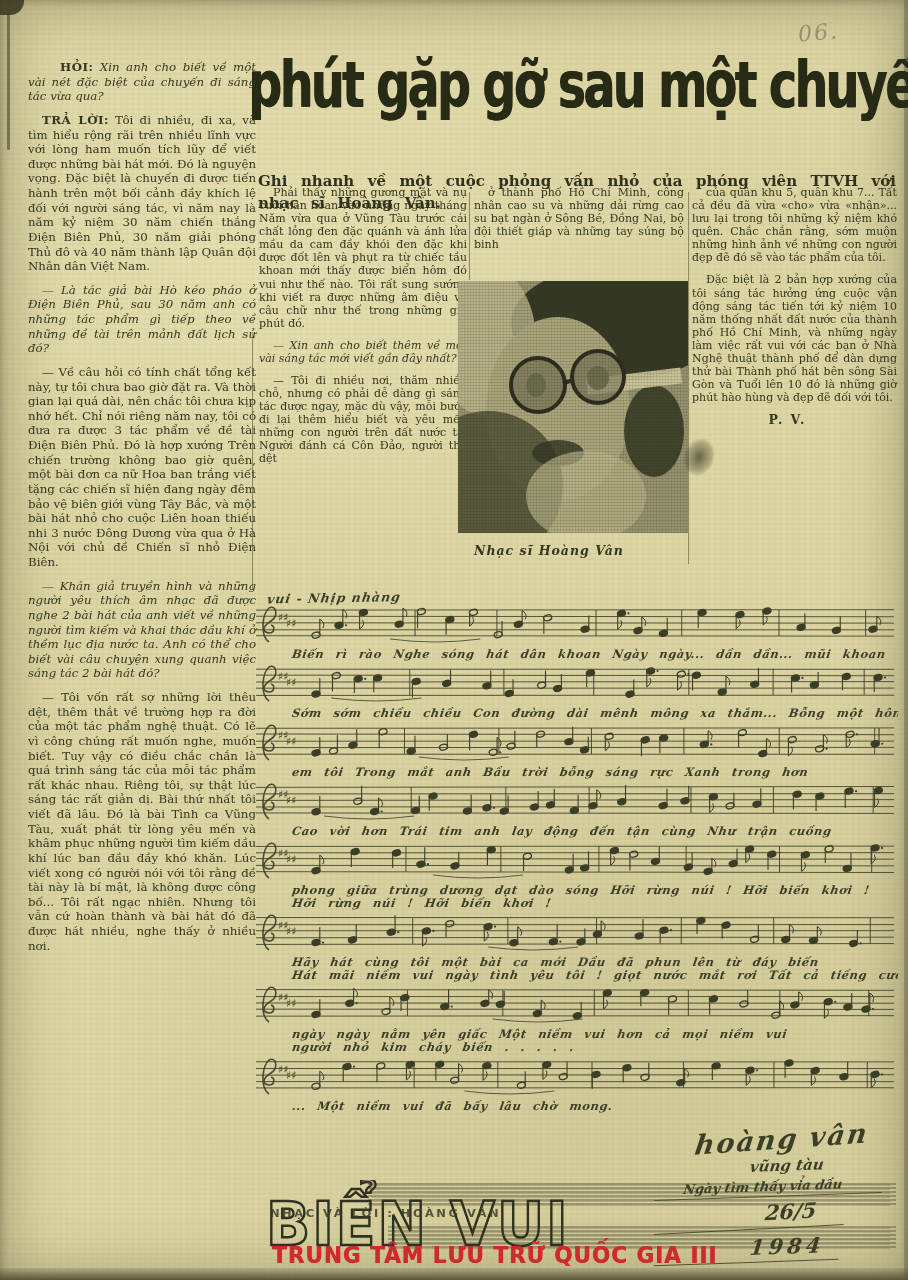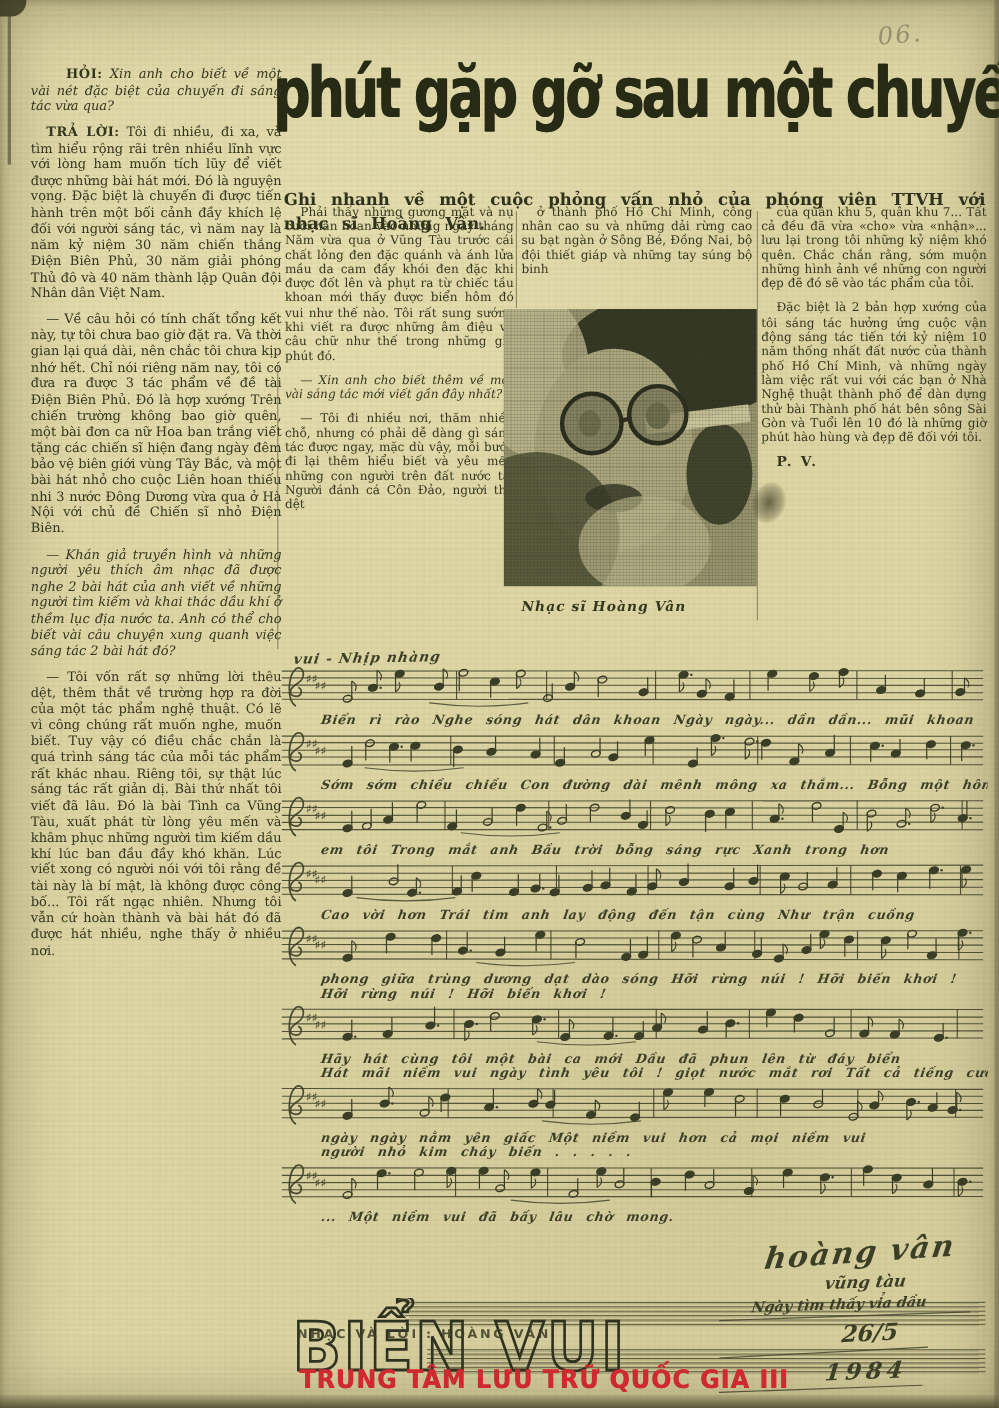--- a/index.html
+++ b/index.html
@@ -52,21 +52,21 @@
   
   .col{position:absolute;font-size:11.5px;line-height:1.2;color:#34371f;text-align:justify;}
   .col p{margin:0 0 9px 0;text-indent:14px;}
   .col p.q{font-style:italic;}
   .plabel{font-style:normal;font-weight:bold;letter-spacing:.5px;}
   .col-left{left:28px;top:60px;width:228px;font-size:11.8px;line-height:1.24;}
   .col-left p:first-child{text-indent:32px;}
   .col-mid{left:259px;top:186px;width:208px;font-size:11px;line-height:1.19;}
   .col-3{left:474px;top:186px;width:210px;font-size:11px;line-height:1.19;}
   .col-right{left:692px;top:186px;width:205px;font-size:11px;line-height:1.19;}
-  .byline{text-align:left;font-weight:bold;letter-spacing:2px;padding-right:28px;margin-top:14px;font-size:12.5px;}
+  .byline{text-align:center;font-weight:bold;letter-spacing:2px;padding-right:28px;margin-top:14px;font-size:12.5px;}
 
   .vrule{position:absolute;width:1px;background:rgba(70,72,50,.55);}
   .rule-1{left:252px;top:332px;height:258px;}
   .rule-2{left:469px;top:192px;height:88px;}
   .rule-3{left:688px;top:192px;height:372px;}
 
   
   .photo{
     position:absolute;left:458px;top:281px;width:230px;height:252px;
     background:#9d9873;overflow:hidden;
@@ -143,20 +143,21 @@
 <div class="pencil-note">06.</div>
 
 <div class="headline">
   <span>phút gặp gỡ sau một chuyến đi</span>
 </div>
 <div class="subtitle">Ghi nhanh về một cuộc phỏng vấn nhỏ của phóng viên TTVH với nhạc sĩ Hoàng Vân.</div>
 
 <div class="col col-left">
   <p class="q"><span class="plabel">HỎI:</span> <span>Xin anh cho biết về một vài nét đặc biệt của chuyến đi sáng tác vừa qua?</span></p>
   <p><span class="plabel">TRẢ LỜI:</span> <span>Tôi đi nhiều, đi xa, và tìm hiểu rộng rãi trên nhiều lĩnh vực với lòng ham muốn tích lũy để viết được những bài hát mới. Đó là nguyện vọng. Đặc biệt là chuyến đi được tiến hành trên một bối cảnh đầy khích lệ đối với người sáng tác, vì năm nay là năm kỷ niệm 30 năm chiến thắng Điện Biên Phủ, 30 năm giải phóng Thủ đô và 40 năm thành lập Quân đội Nhân dân Việt Nam.</span></p>
+  <p class="q">— Là tác giả bài Hò kéo pháo ở Điện Biên Phủ, sau 30 năm anh có những tác phẩm gì tiếp theo về những đề tài trên mảnh đất lịch sử đó?</p>
   <p>— Về câu hỏi có tính chất tổng kết này, tự tôi chưa bao giờ đặt ra. Và thời gian lại quá dài, nên chắc tôi chưa kịp nhớ hết. Chỉ nói riêng năm nay, tôi có đưa ra được 3 tác phẩm về đề tài Điện Biên Phủ. Đó là hợp xướng Trên chiến trường không bao giờ quên, một bài đơn ca nữ Hoa ban trắng viết tặng các chiến sĩ hiện đang ngày đêm bảo vệ biên giới vùng Tây Bắc, và một bài hát nhỏ cho cuộc Liên hoan thiếu nhi 3 nước Đông Dương vừa qua ở Hà Nội với chủ đề Chiến sĩ nhỏ Điện Biên.</p>
   <p class="q">— Khán giả truyền hình và những người yêu thích âm nhạc đã được nghe 2 bài hát của anh viết về những người tìm kiếm và khai thác dầu khí ở thềm lục địa nước ta. Anh có thể cho biết vài câu chuyện xung quanh việc sáng tác 2 bài hát đó?</p>
   <p>— Tôi vốn rất sợ những lời thêu dệt, thêm thắt về trường hợp ra đời của một tác phẩm nghệ thuật. Có lẽ vì công chúng rất muốn nghe, muốn biết. Tuy vậy có điều chắc chắn là quá trình sáng tác của mỗi tác phẩm rất khác nhau. Riêng tôi, sự thật lúc sáng tác rất giản dị. Bài thứ nhất tôi viết đã lâu. Đó là bài Tình ca Vũng Tàu, xuất phát từ lòng yêu mến và khâm phục những người tìm kiếm dầu khí lúc ban đầu đầy khó khăn. Lúc viết xong có người nói với tôi rằng đề tài này là bí mật, là không được công bố... Tôi rất ngạc nhiên. Nhưng tôi vẫn cứ hoàn thành và bài hát đó đã được hát nhiều, nghe thấy ở nhiều nơi.</p>
 </div>
 
 <div class="col col-mid">
   <p>Phải thấy những gương mặt và nụ cười hân hoan vào những ngày tháng Năm vừa qua ở Vũng Tàu trước cái chất lỏng đen đặc quánh và ánh lửa mầu da cam đầy khói đen đặc khi được đốt lên và phụt ra từ chiếc tầu khoan mới thấy được biển hôm đó vui như thế nào. Tôi rất sung sướng khi viết ra được những âm điệu và câu chữ như thế trong những giờ phút đó.</p>
   <p class="q">— Xin anh cho biết thêm về một vài sáng tác mới viết gần đây nhất?</p>
   <p>— Tôi đi nhiều nơi, thăm nhiều chỗ, nhưng có phải dễ dàng gì sáng tác được ngay, mặc dù vậy, mỗi bước đi lại thêm hiểu biết và yêu mến những con người trên đất nước ta. Người đánh cá Côn Đảo, người thợ dệt</p>
 </div>

